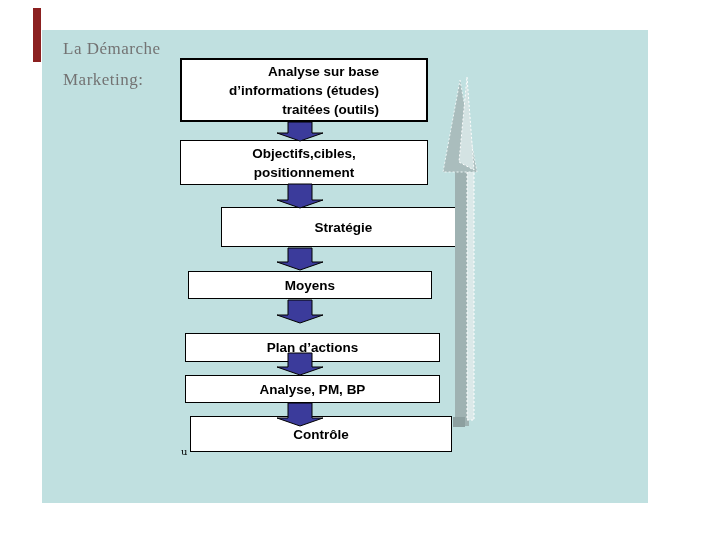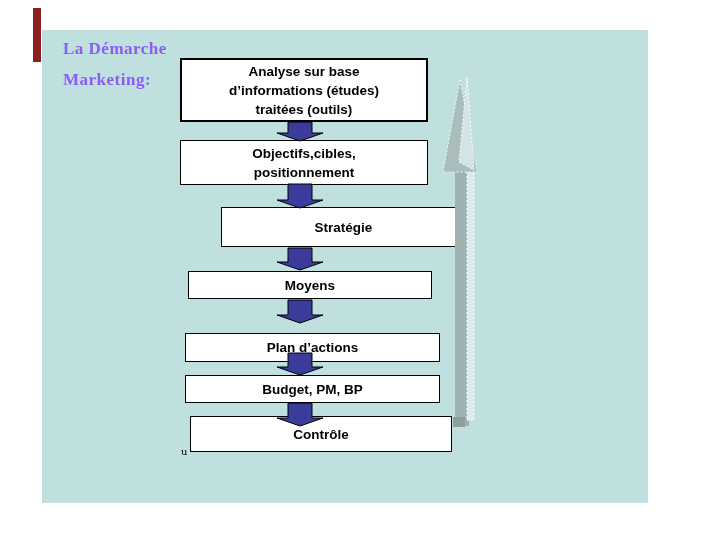--- a/index.html
+++ b/index.html
@@ -10,32 +10,32 @@
   .slide{
     position:absolute;left:42px;top:30px;width:606px;height:473px;
     background:#c0e0e0;
   }
   .accent-bar{
     position:absolute;left:33px;top:8px;width:8px;height:54px;
     background:#8b2020;
   }
   .title{
     position:absolute;left:63px;top:33px;width:160px;
-    font-family:"Liberation Serif",serif;font-weight:bold;
-    font-size:17px;line-height:31px;letter-spacing:0.5px;color:#8b5cf6;
+    font-family:"Liberation Serif",serif;font-weight:normal;
+    font-size:17px;line-height:31px;letter-spacing:0.5px;color:#737373;
     white-space:pre-line;
   }
   .flow-box{
     position:absolute;background:#ffffff;border:2px solid #000000;
     display:flex;align-items:center;justify-content:center;
     font-weight:bold;font-size:13.5px;line-height:19px;color:#000000;
     text-align:center;white-space:pre-line;box-sizing:border-box;
   }
   .thin{border-width:1.5px;}
-  .box-analyse {left:180px;top:58px; width:248px;height:64px;}
+  .box-analyse {left:180px;top:58px; width:248px;height:64px;text-align:right;}
   .box-objectifs{left:180px;top:140px;width:248px;height:45px;}
   .box-strategie{left:185px;top:207px;width:245px;height:40px;margin-left:36px;}
   .box-moyens  {left:188px;top:271px;width:244px;height:28px;}
   .box-plan    {left:185px;top:333px;width:255px;height:29px;}
   .box-budget  {left:185px;top:375px;width:255px;height:28px;}
   .box-controle{left:190px;top:416px;width:262px;height:36px;}
   .arrow-layer{position:absolute;left:0;top:0;width:720px;height:540px;pointer-events:none;}
   .anchor-glyph{
     position:absolute;left:181px;top:446px;
     font-family:"DejaVu Serif",serif;font-size:10px;color:#000000;
@@ -52,21 +52,21 @@
 Marketing:</div>
 
 <div class="flow-box box-analyse">Analyse sur base
 d’informations (études)
 traitées (outils)</div>
 <div class="flow-box thin box-objectifs">Objectifs,cibles,
 positionnement</div>
 <div class="flow-box thin box-strategie">Stratégie</div>
 <div class="flow-box thin box-moyens">Moyens</div>
 <div class="flow-box thin box-plan">Plan d’actions</div>
-<div class="flow-box thin box-budget">Budget, PM, BP</div>
+<div class="flow-box thin box-budget">Analyse, PM, BP</div>
 <div class="flow-box thin box-controle">Contrôle</div>
 
 <svg class="arrow-layer" width="720" height="540" viewBox="0 0 720 540" xmlns="http://www.w3.org/2000/svg">
 
   <g>
     <rect x="455" y="168" width="14" height="258" fill="#9fb2b2"></rect>
     <rect x="453" y="417" width="12" height="10" fill="#8da0a0"></rect>
     <rect x="467" y="168" width="7" height="252" fill="#dbe9e9" stroke="#ffffff" stroke-width="1" stroke-dasharray="2 2"></rect>
     <polygon points="460,80 477,172 443,172" fill="#aabdbd" stroke="#eef6f6" stroke-width="1" stroke-dasharray="2 2"></polygon>
     <polygon points="467,77 474,170 459,162" fill="#d4e3e3" stroke="#ffffff" stroke-width="1" stroke-dasharray="2 2"></polygon>

